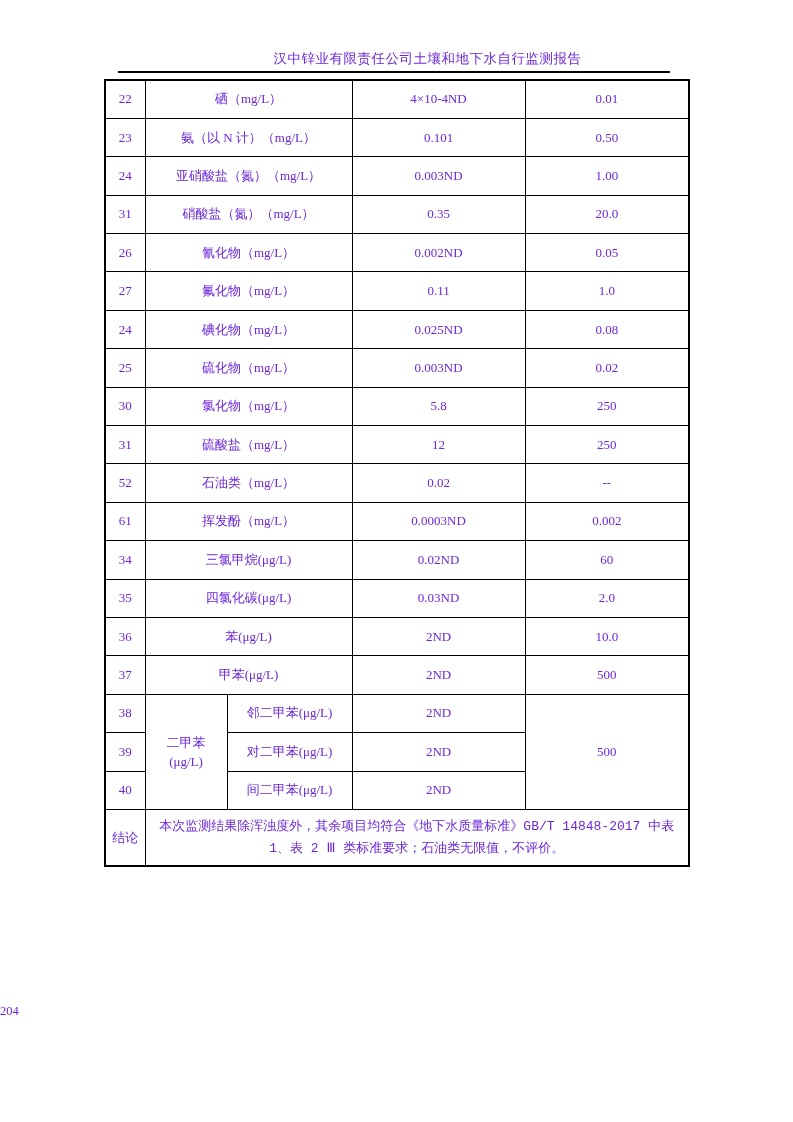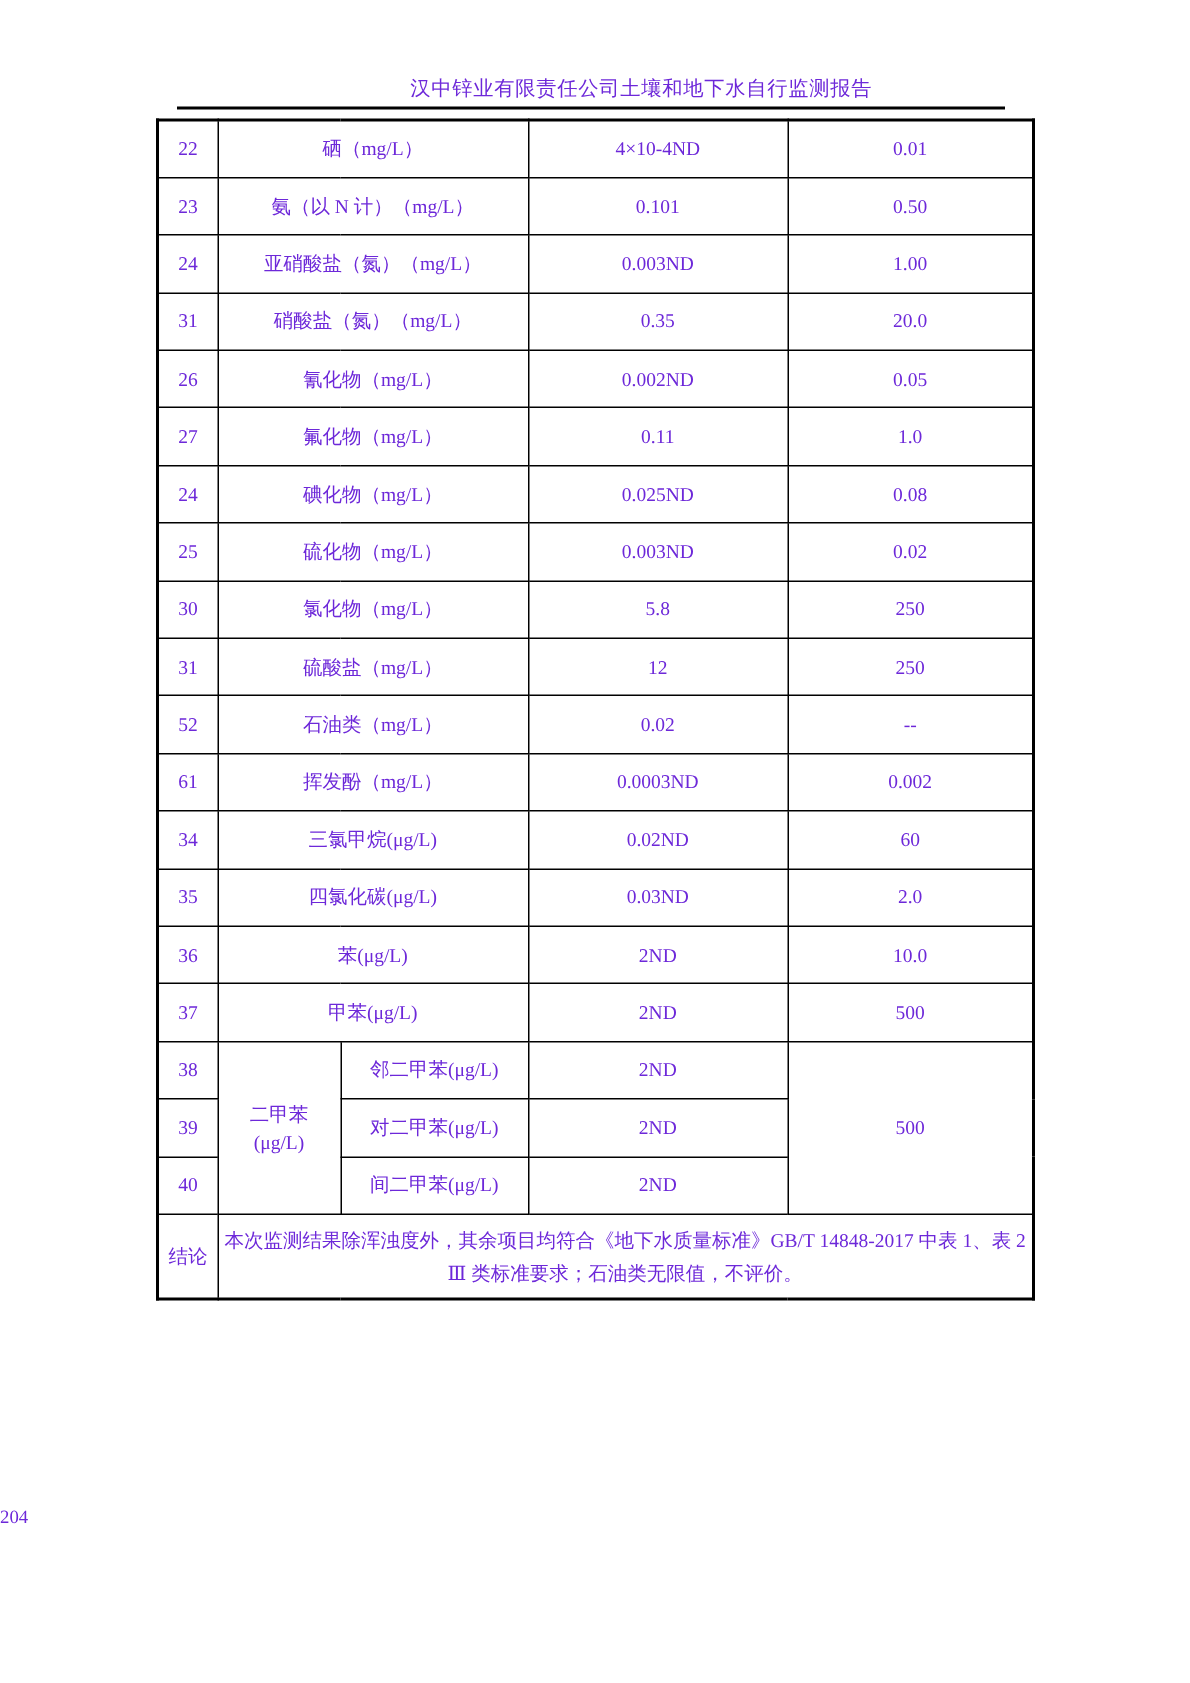--- a/index.html
+++ b/index.html
@@ -46,20 +46,21 @@
     overflow: hidden;
   }
   tr.data-row { height: 38.4px; }
   td.c-group { white-space: pre-line; line-height: 19px; }
   tr.concl-row { height: 57px; }
   td.c-concl {
     text-align: left;
     padding: 4px 10px 4px 9px;
     font-size: 13px;
     line-height: 21.5px;
+    font-family: Liberation Mono, monospace;
   }
   .page-number {
     position: absolute;
     top: 1004px; left: 0;
     width: 793px;
     box-sizing: border-box;
     text-align: left;
     font-size: 12.5px;
   }
 </style>

